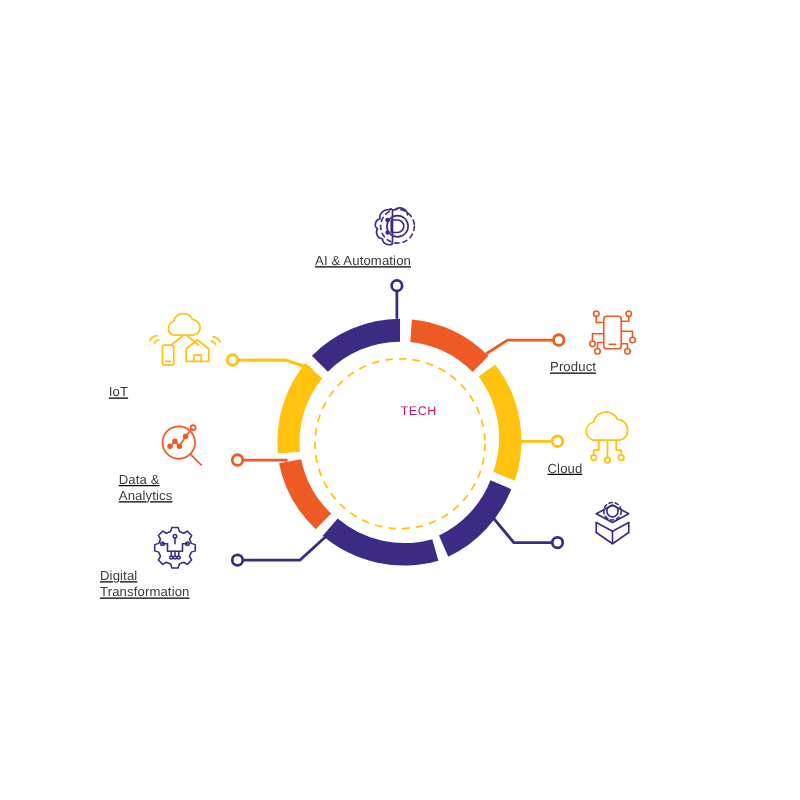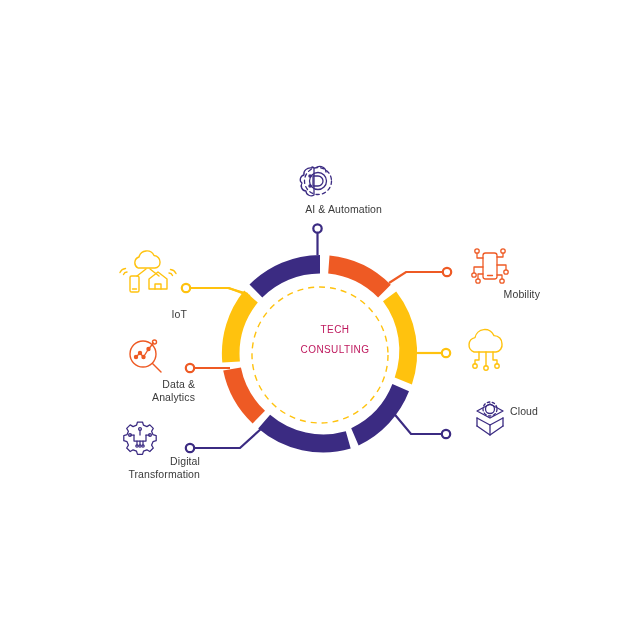--- a/index.html
+++ b/index.html
@@ -1,20 +1,20 @@
 <!DOCTYPE html>
 <html><head>
 <meta charset="utf-8">
 <style>
   html,body{margin:0;padding:0;background:#ffffff;}
   body{width:640px;height:640px;overflow:hidden;
        font-family:"Liberation Sans","DejaVu Sans",sans-serif;}
   #stage{position:relative;width:640px;height:640px;background:#ffffff;}
   #diagram{position:absolute;left:0;top:0;width:640px;height:640px;}
-  .node{position:absolute;text-align:right;}
+  .node{position:absolute;text-align:left;text-decoration:underline;}
   .node .cap{display:block;font-size:10.5px;line-height:12.5px;color:#3a3a3a;
              margin-top:3px;letter-spacing:.1px;white-space:pre-line;}
   .center-text{position:absolute;left:255px;top:320px;width:160px;text-align:center;
                font-size:10px;font-weight:normal;line-height:20px;color:#be185d;
                letter-spacing:.4px;}
 </style>
 </head>
 <body>
 
 <div id="stage">
@@ -151,32 +151,31 @@
       <line x1="-15.5" y1="12" x2="-11.5" y2="12"></line>
       <path d="M 1 2 l 9 -7 l 9 7 l 0 10 l -18 0 Z"></path>
       <path d="M 7 12 l 0 -5 l 6 0 l 0 5"></path>
       <path d="M -21 -5 a 4 4 0 0 0 -3.5 2.5 M -22.5 -8.5 a 7 7 0 0 0 -5.5 4"></path>
       <path d="M 21 -4 a 4 4 0 0 1 3.5 2.5 M 22.5 -7.5 a 7 7 0 0 1 5.5 4"></path>
     </g>
   </svg>
 
   <div class="center-text">
     <div>TECH</div>
-    <div>CONSULTING</div>
   </div>
 
   <div class="node" style="left:252px;top:200px;width:130px;">
     <span class="cap">AI &amp; Automation</span>
   </div>
 
   <div class="node" style="left:440px;top:285px;width:100px;">
-    <span class="cap">Mobility</span>
+    <span class="cap">Product</span>
   </div>
 
-  <div class="node" style="left:438px;top:366px;width:100px;margin-top:36px;">
+  <div class="node" style="left:438px;top:366px;width:100px;">
     <span class="cap">Cloud</span>
   </div>
 
 
   <div class="node" style="left:95px;top:375px;width:100px;">
     <span class="cap">Data &amp;
 Analytics</span>
   </div>
 
   <div class="node" style="left:80px;top:452px;width:120px;">

